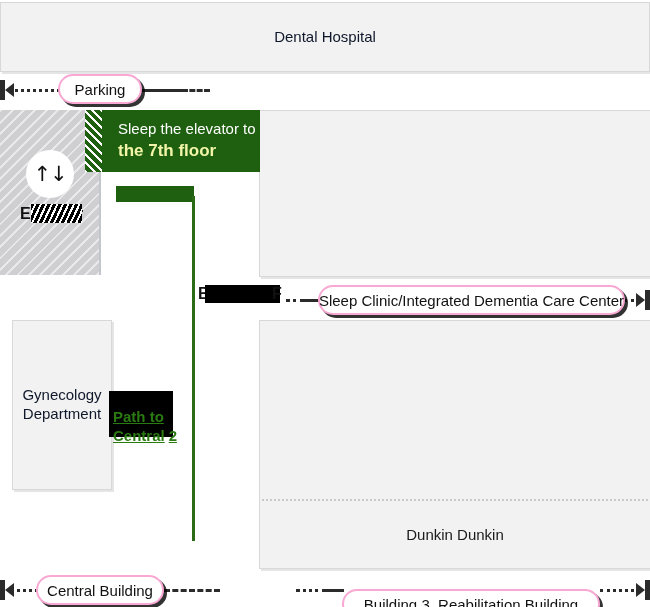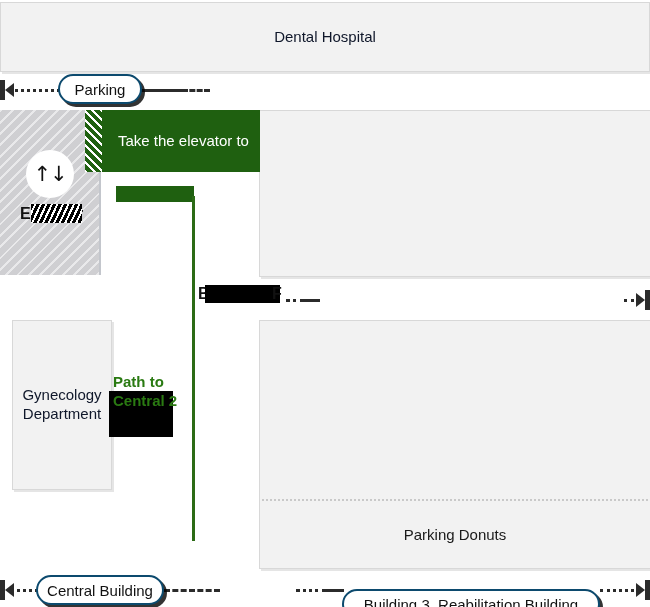--- a/index.html
+++ b/index.html
@@ -113,21 +113,21 @@
     color:#2a7a12;
     white-space:nowrap;
     line-height:1.25;
     z-index:6;
   }
 
   
   .pill{
     position:absolute;
     background:#ffffff;
-    border:2px solid #0c4a6e;
+    border:2px solid #f9a8d4;
     border-radius:999px;
     display:flex;
     align-items:center;
     justify-content:center;
     padding:0 12px;
     font-size:15px;
     color:#111;
     white-space:nowrap;
     box-sizing:border-box;
     box-shadow:3px 3px 0 rgba(0,0,0,0.80);
@@ -162,48 +162,49 @@
   </div>
 
   <div class="room shadowed" style="left:259px;top:110px;width:392px;height:167px;"></div>
 
   <div class="room shadowed" style="left:259px;top:320px;width:392px;height:249px;"></div>
 
   <div class="inner-dotted" style="left:262px;top:499px;width:386px;"></div>
 
   <div style="position:absolute;left:260px;top:500px;width:390px;height:68px;
               display:flex;align-items:center;justify-content:center;">
-    <span style="font-size:15px;color:#1a1a1a;">Parking Donuts</span>
+    <span style="font-size:15px;color:#1a1a1a;">Dunkin Dunkin</span>
   </div>
 
   <div class="room shadowed" style="left:12px;top:320px;width:100px;height:170px;flex-direction:column;">
     <span>Gynecology</span>
     <span>Department</span>
   </div>
 
   <div class="hatched" style="left:0px;top:110px;width:101px;height:165px;"></div>
 
   <div class="elev-circle" style="left:26px;top:150px;width:48px;height:48px;">
     <span>↑↓</span>
   </div>
 
   <div class="elev-label" style="left:20px;top:205px;">Elevator</div>
   <div class="redact-hatch" style="left:31px;top:204px;width:51px;height:19px;"></div>
 
   <div class="banner-hatch" style="left:85px;top:110px;width:17px;height:62px;"></div>
   <div class="banner" style="left:102px;top:110px;width:158px;height:62px;">
-    <div class="l1">Take the elevator to</div>
+    <div class="l1">Sleep the elevator to</div>
+    <div class="l2">the 7th floor</div>
   </div>
 
   <div class="green-block" style="left:116px;top:186px;width:78px;height:16px;"></div>
 
   <div class="green-vline" style="left:192px;top:196px;width:3px;height:345px;"></div>
 
   <div class="redact" style="left:109px;top:391px;width:64px;height:46px;"></div>
-  <div class="path-label" style="left:113px;top:373px;">
+  <div class="path-label" style="left:113px;top:408px;text-decoration:underline;">
     <div>Path to</div>
     <div style="display:flex;gap:4px;">
       <span>Central</span>
       <span style="color:#2a7a12;">2</span>
     </div>
   </div>
 
   <div style="position:absolute;left:198px;top:285px;font-size:16px;font-weight:bold;color:#111;z-index:6;">
     <span>B</span>
   </div>
@@ -219,20 +220,23 @@
   <div class="conn dotted" style="left:8px;top:89px;width:52px;"></div>
   <div class="conn solid" style="left:140px;top:89px;width:42px;"></div>
   <div class="conn dashed" style="left:182px;top:89px;width:28px;"></div>
 
   <div class="pill" style="left:58px;top:74px;width:84px;height:30px;">
     <span>Parking</span>
   </div>
 
   <div class="conn dotted" style="left:286px;top:299px;width:18px;"></div>
   <div class="conn solid" style="left:304px;top:299px;width:16px;"></div>
+  <div class="pill" style="left:318px;top:285px;width:307px;height:30px;">
+    <span>Sleep Clinic/Integrated Dementia Care Center</span>
+  </div>
   <div class="conn dotted" style="left:624px;top:299px;width:16px;"></div>
   <div class="edge-marker" style="left:636px;top:290px;width:14px;height:20px;">
     <div class="tri" style="left:0px;top:3px;border-top:7px solid transparent;border-bottom:7px solid transparent;border-left:9px solid #2b2b2b;"></div>
     <div class="bar" style="left:9px;top:0px;height:20px;"></div>
   </div>
 
   <div class="edge-marker" style="left:0px;top:580px;width:14px;height:20px;">
     <div class="bar" style="left:0px;top:0px;height:20px;"></div>
     <div class="tri" style="left:5px;top:3px;border-top:7px solid transparent;border-bottom:7px solid transparent;border-right:9px solid #2b2b2b;"></div>
   </div>

